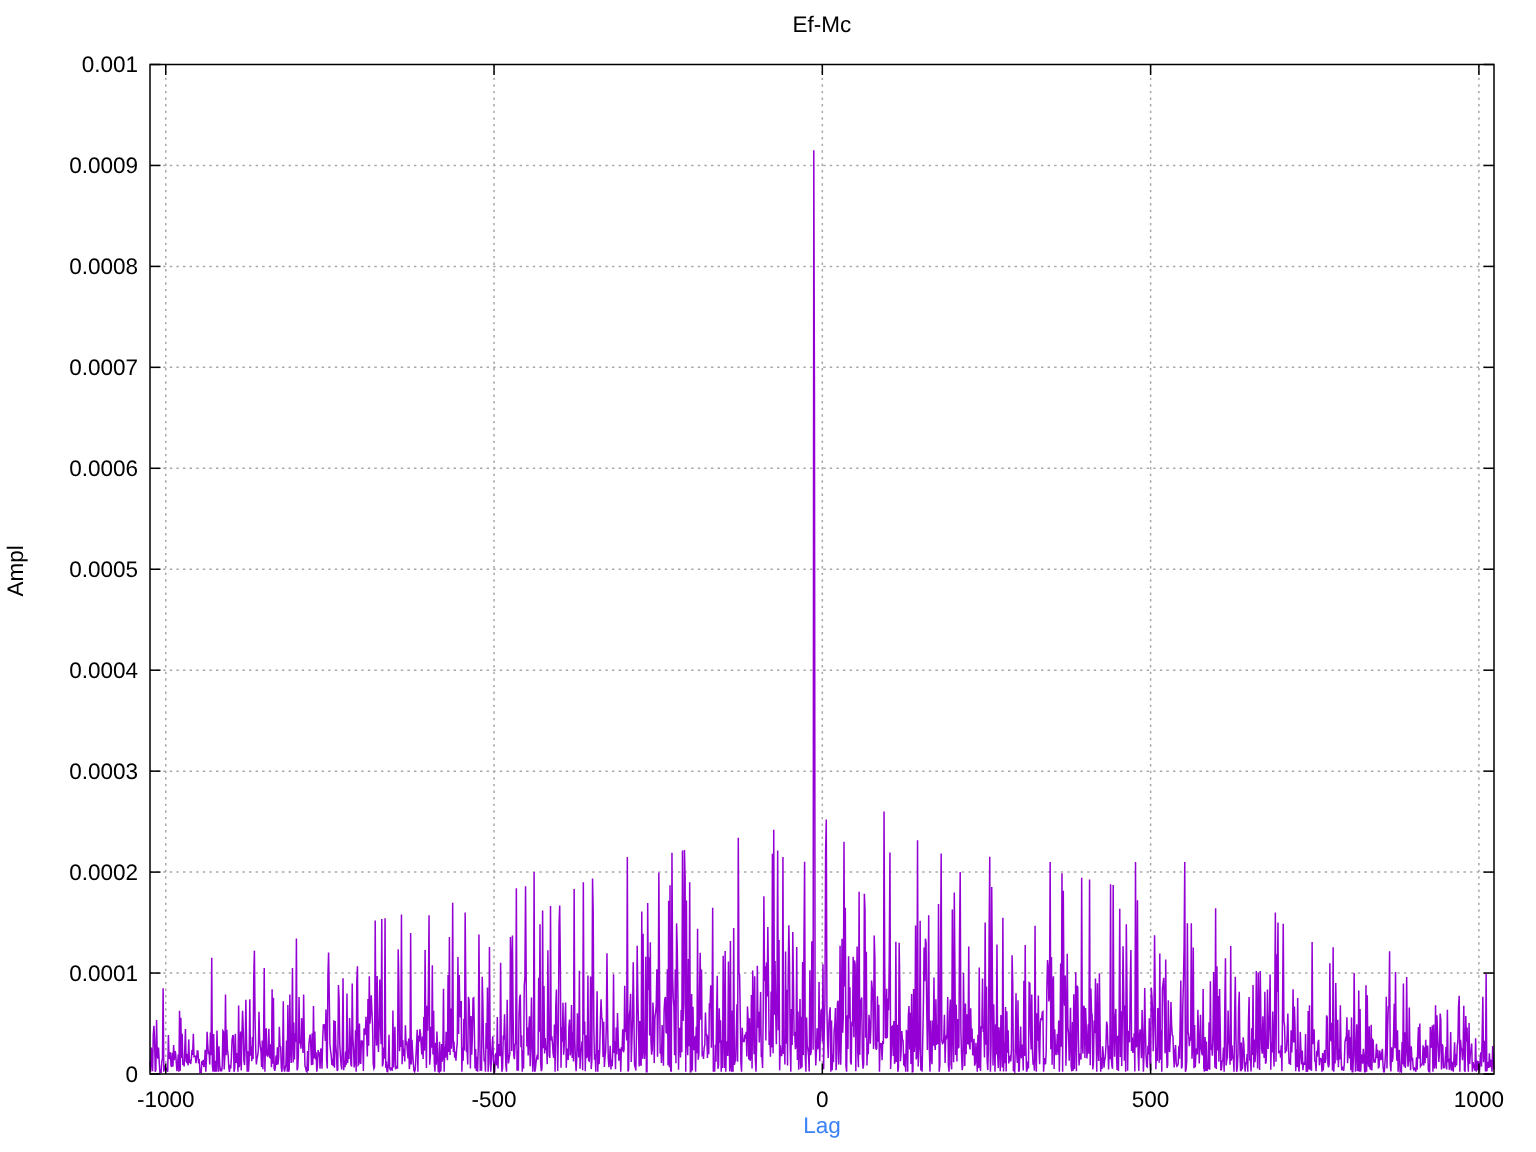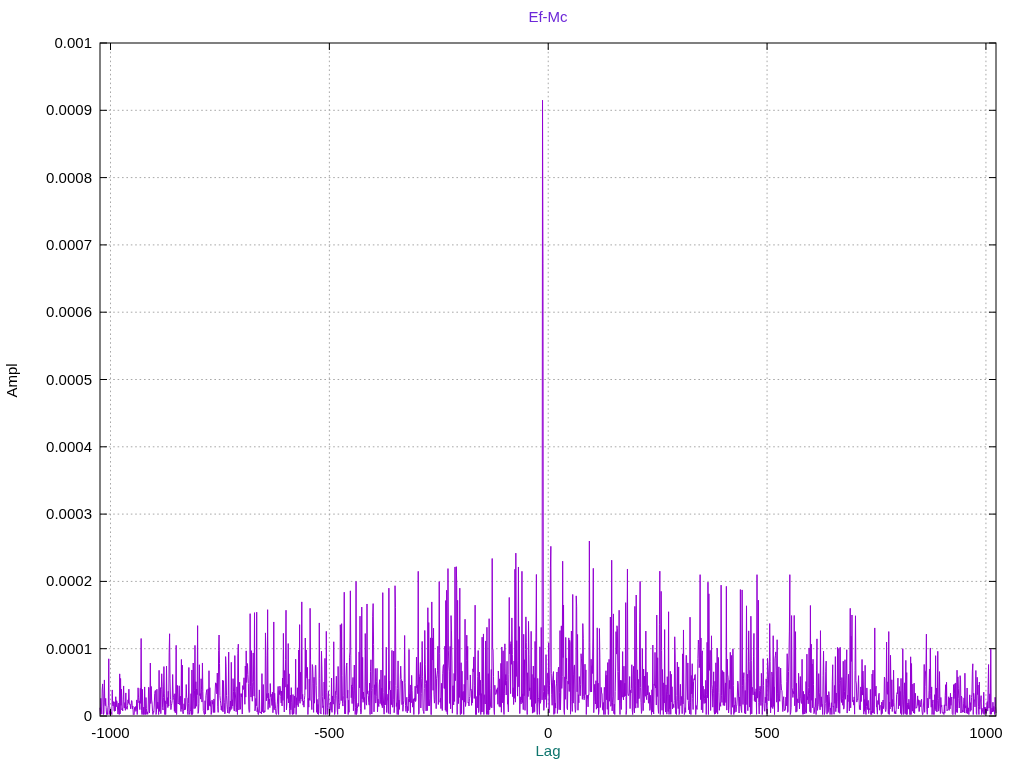--- a/index.html
+++ b/index.html
@@ -2,25 +2,25 @@
 <html><head>
 <meta charset="utf-8">
 <style>
   html,body{margin:0;padding:0;background:#ffffff;}
   #screen{
     position:relative;width:1024px;height:768px;background:#ffffff;overflow:hidden;
     font-family:"Liberation Sans", sans-serif;color:#000000;
   }
   .chart-title{
     position:absolute;left:100px;top:8px;width:896px;text-align:center;
-    font-size:15px;line-height:18px;color:#6d28d9;
+    font-size:15px;line-height:18px;color:#000000;
   }
   .x-axis-label{
     position:absolute;left:100px;top:742px;width:896px;text-align:center;
-    font-size:15px;color:#0f766e;
+    font-size:15px;color:#3b82f6;
   }
   .y-axis-label{
     position:absolute;left:-34px;top:372px;width:90px;text-align:center;
     font-size:15px;color:#000000;
     transform:rotate(-90deg);transform-origin:center;
   }
   svg text{
     font-family:"Liberation Sans", sans-serif;font-size:15px;fill:#000000;
   }
 </style>

